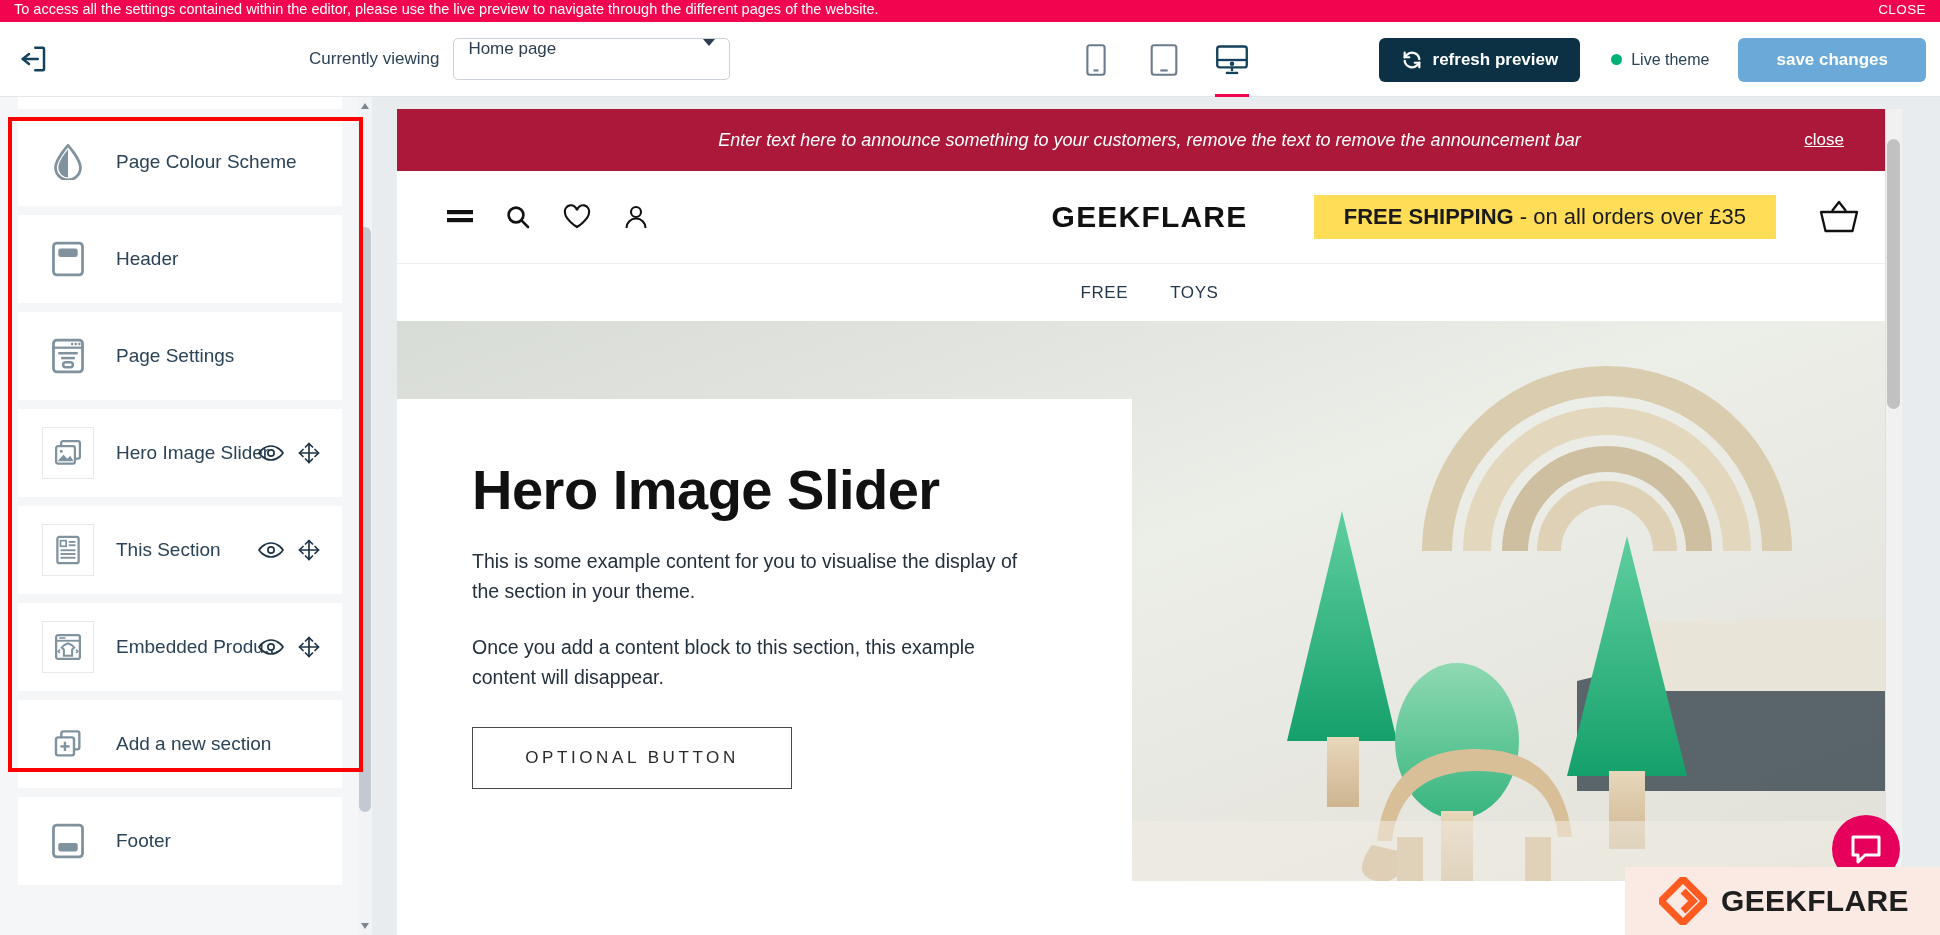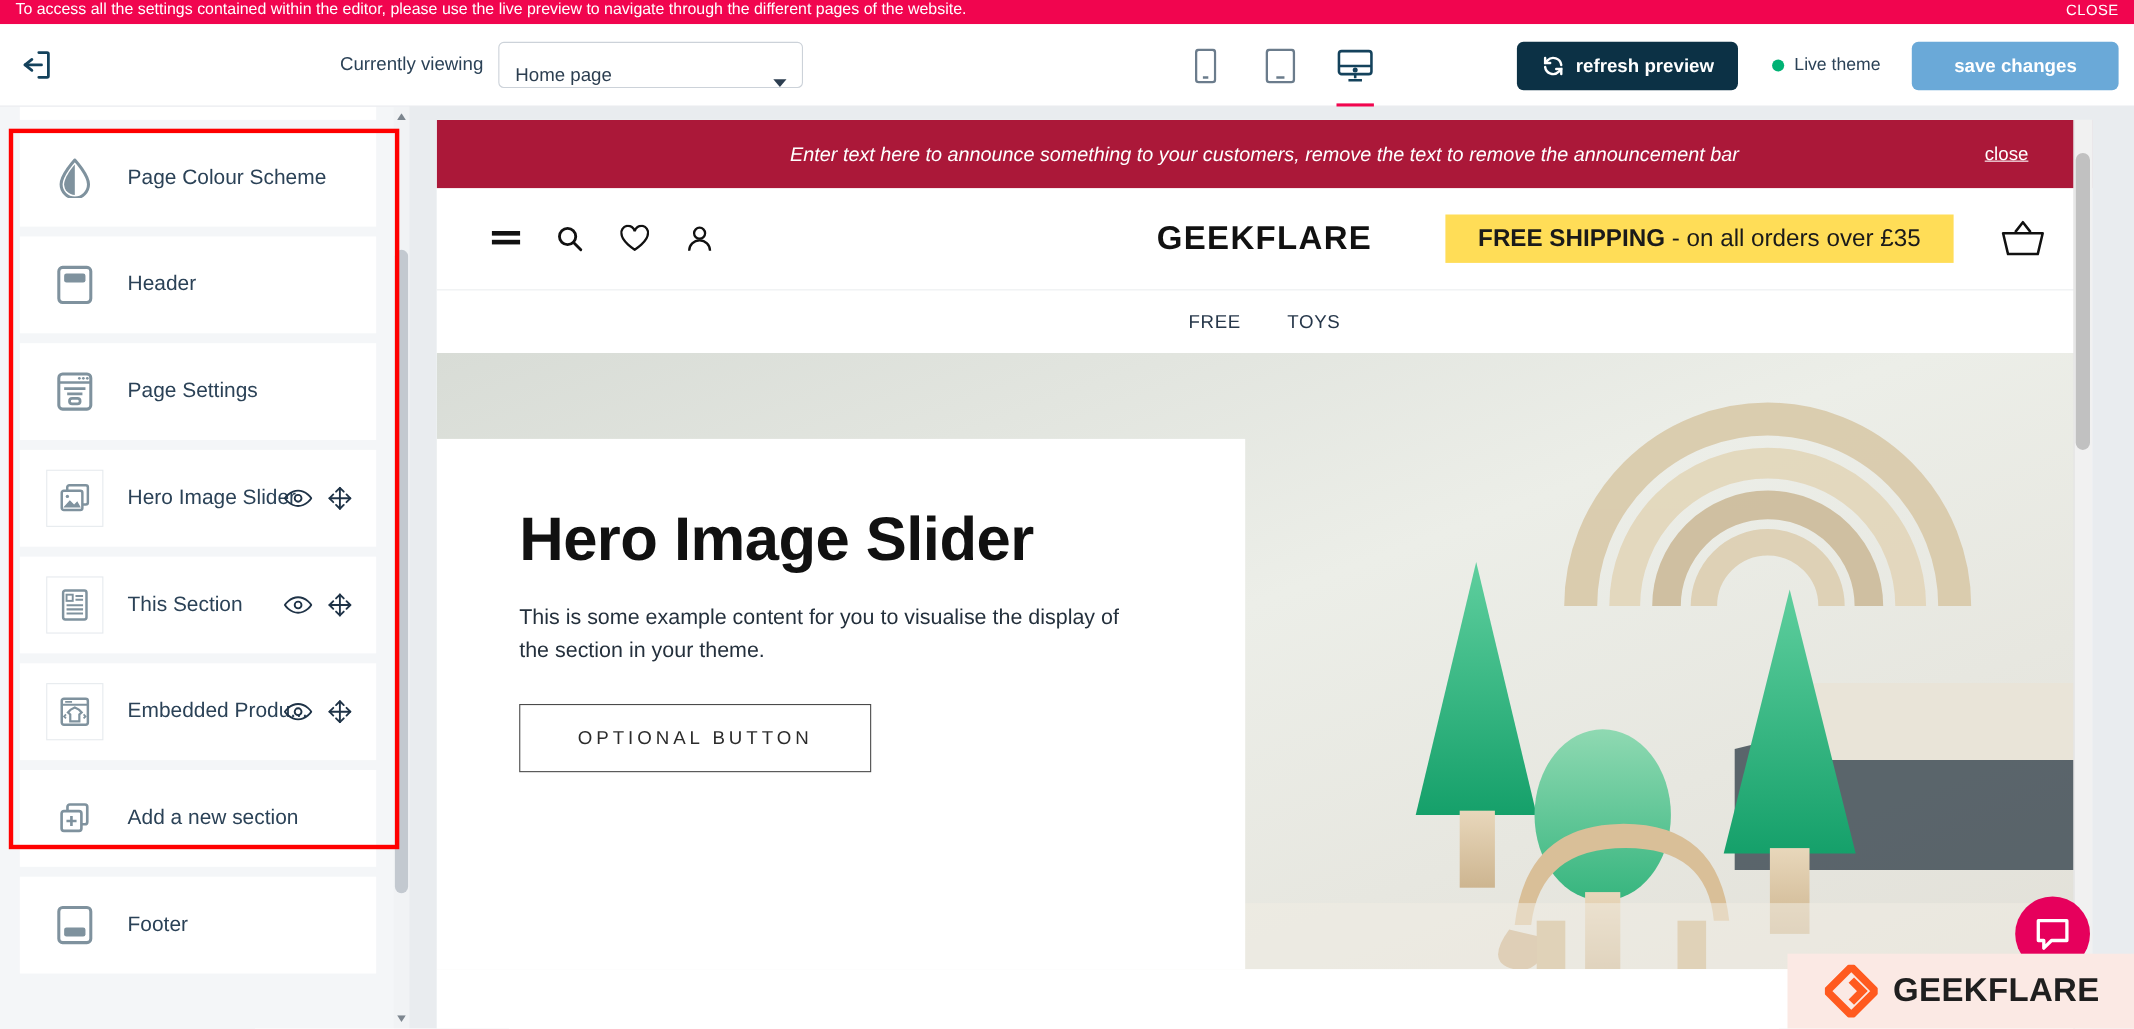--- a/index.html
+++ b/index.html
@@ -43,21 +43,21 @@
   }
   .viewing-label {
     margin-left: 255px;
     font-size: 17px; color: #2b4257;
   }
   .page-select {
     margin-left: 14px;
     width: 277px; height: 42px;
     border: 1px solid #ccd2d9; border-radius: 5px;
     background: #fff;
-    display: flex; align-items: flex-end; justify-content: space-between;
+    display: flex; align-items: flex-start; justify-content: space-between;
     padding: 0 14px;
     font-size: 17px; color: #2c3e50;
     cursor: pointer;
   }
   .chev {
     width: 0; height: 0;
     border-left: 6px solid transparent;
     border-right: 6px solid transparent;
     border-top: 7px solid #2c3e50;
   }
@@ -632,20 +632,21 @@
             <path d="M975 524 q-22 30 4 36 q26 5 30 -28z" fill="#c9ab80"></path>
             <rect x="1000" y="516" width="26" height="44" fill="#cdb183"></rect>
             <rect x="1128" y="516" width="26" height="44" fill="#cdb183"></rect>
           </g>
           <rect y="500" width="1505" height="60" fill="#f0ece4" opacity="0.55"></rect>
         </svg>
 
         <div class="hero-card">
           <div class="hero-h1">Hero Image Slider</div>
           <div class="hero-p">This is some example content for you to visualise the display of the section in your theme.</div>
+          <div class="hero-p hero-p2">Once you add a content block to this section, this example content will disappear.</div>
           <div class="hero-btn">OPTIONAL BUTTON</div>
         </div>
       </div>
 
       <div class="pv-track">
         <div class="pv-thumb"></div>
       </div>
     </div>
 
     <div class="chat-btn">

